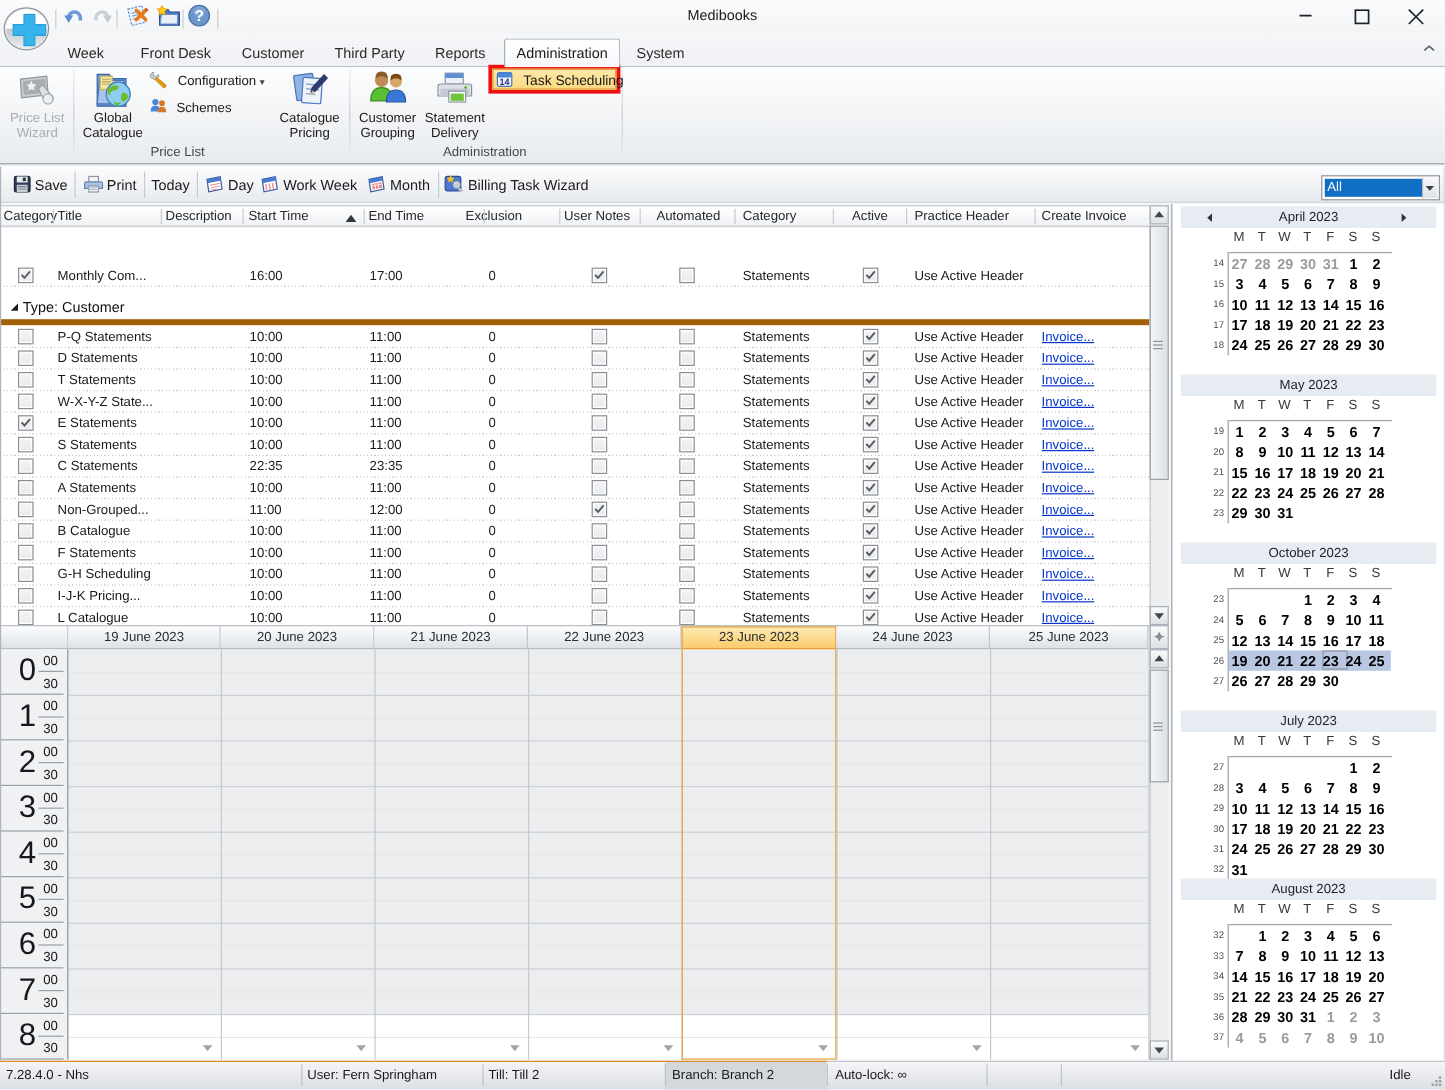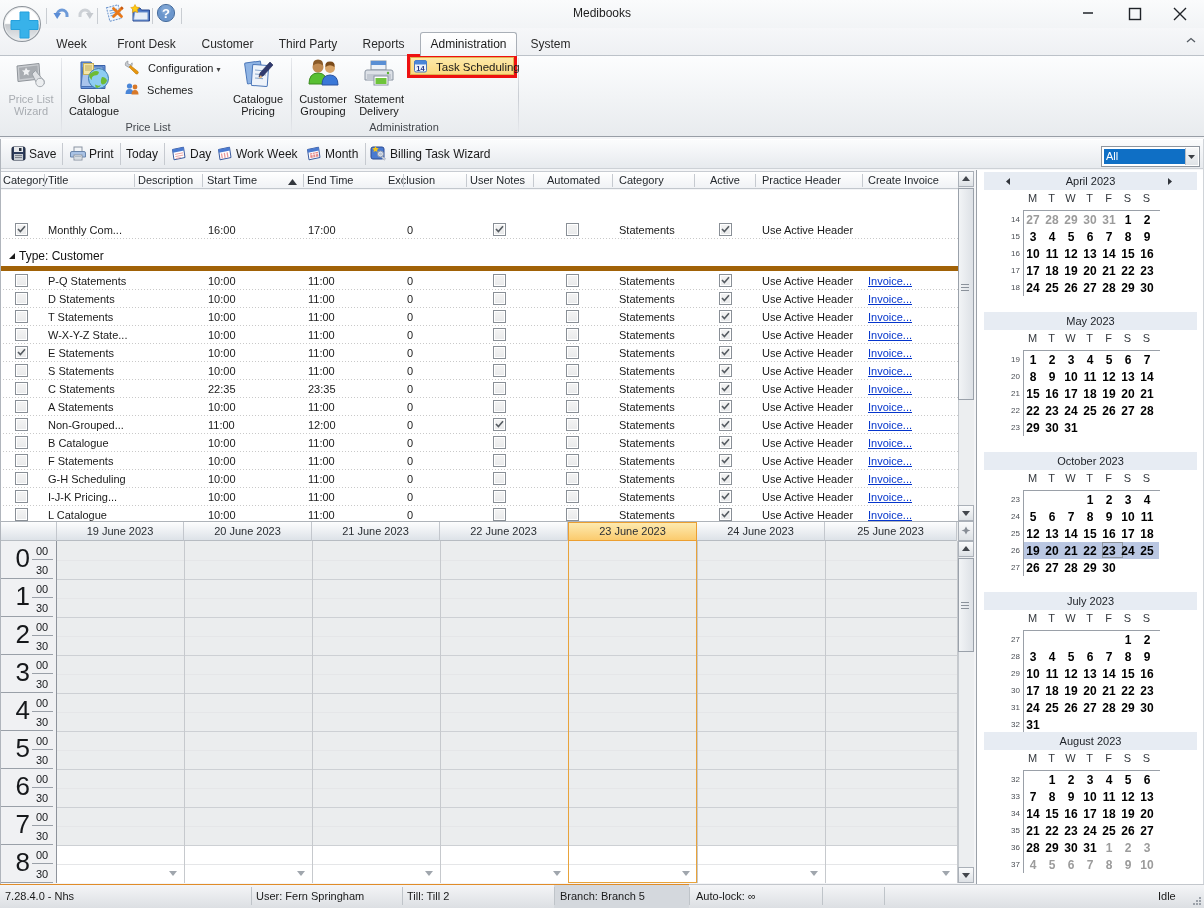--- a/index.html
+++ b/index.html
@@ -983,21 +983,21 @@
 <div class="day gy" style="left:1061px;top:858px">6</div>
 <div class="day gy" style="left:1080px;top:858px">7</div>
 <div class="day gy" style="left:1099px;top:858px">8</div>
 <div class="day gy" style="left:1118px;top:858px">9</div>
 <div class="day gy" style="left:1137px;top:858px">10</div>
 <div id="statusbar"></div>
 <div class="abs" style="left:554px;top:885px;width:135px;height:23px;background:#d4d8dd"></div>
 <div class="sitem" style="left:5px">7.28.4.0 - Nhs</div>
 <div class="sitem" style="left:256px">User: Fern Springham</div>
 <div class="sitem" style="left:407px">Till: Till 2</div>
-<div class="sitem" style="left:560px">Branch: Branch 5</div>
+<div class="sitem" style="left:560px">Branch: Branch 2</div>
 <div class="sitem" style="left:696px">Auto-lock: ∞</div>
 <div class="ssep" style="left:251px"></div>
 <div class="ssep" style="left:402px"></div>
 <div class="ssep" style="left:554px"></div>
 <div class="ssep" style="left:689px"></div>
 <div class="ssep" style="left:822px"></div>
 <div class="ssep" style="left:884px"></div>
 <div class="sitem" style="left:1158px">Idle</div>
 <svg class="abs" style="left:1192px;top:896px" width="10" height="10" viewBox="0 0 10 10">
     <g fill="#9aa0a8">

